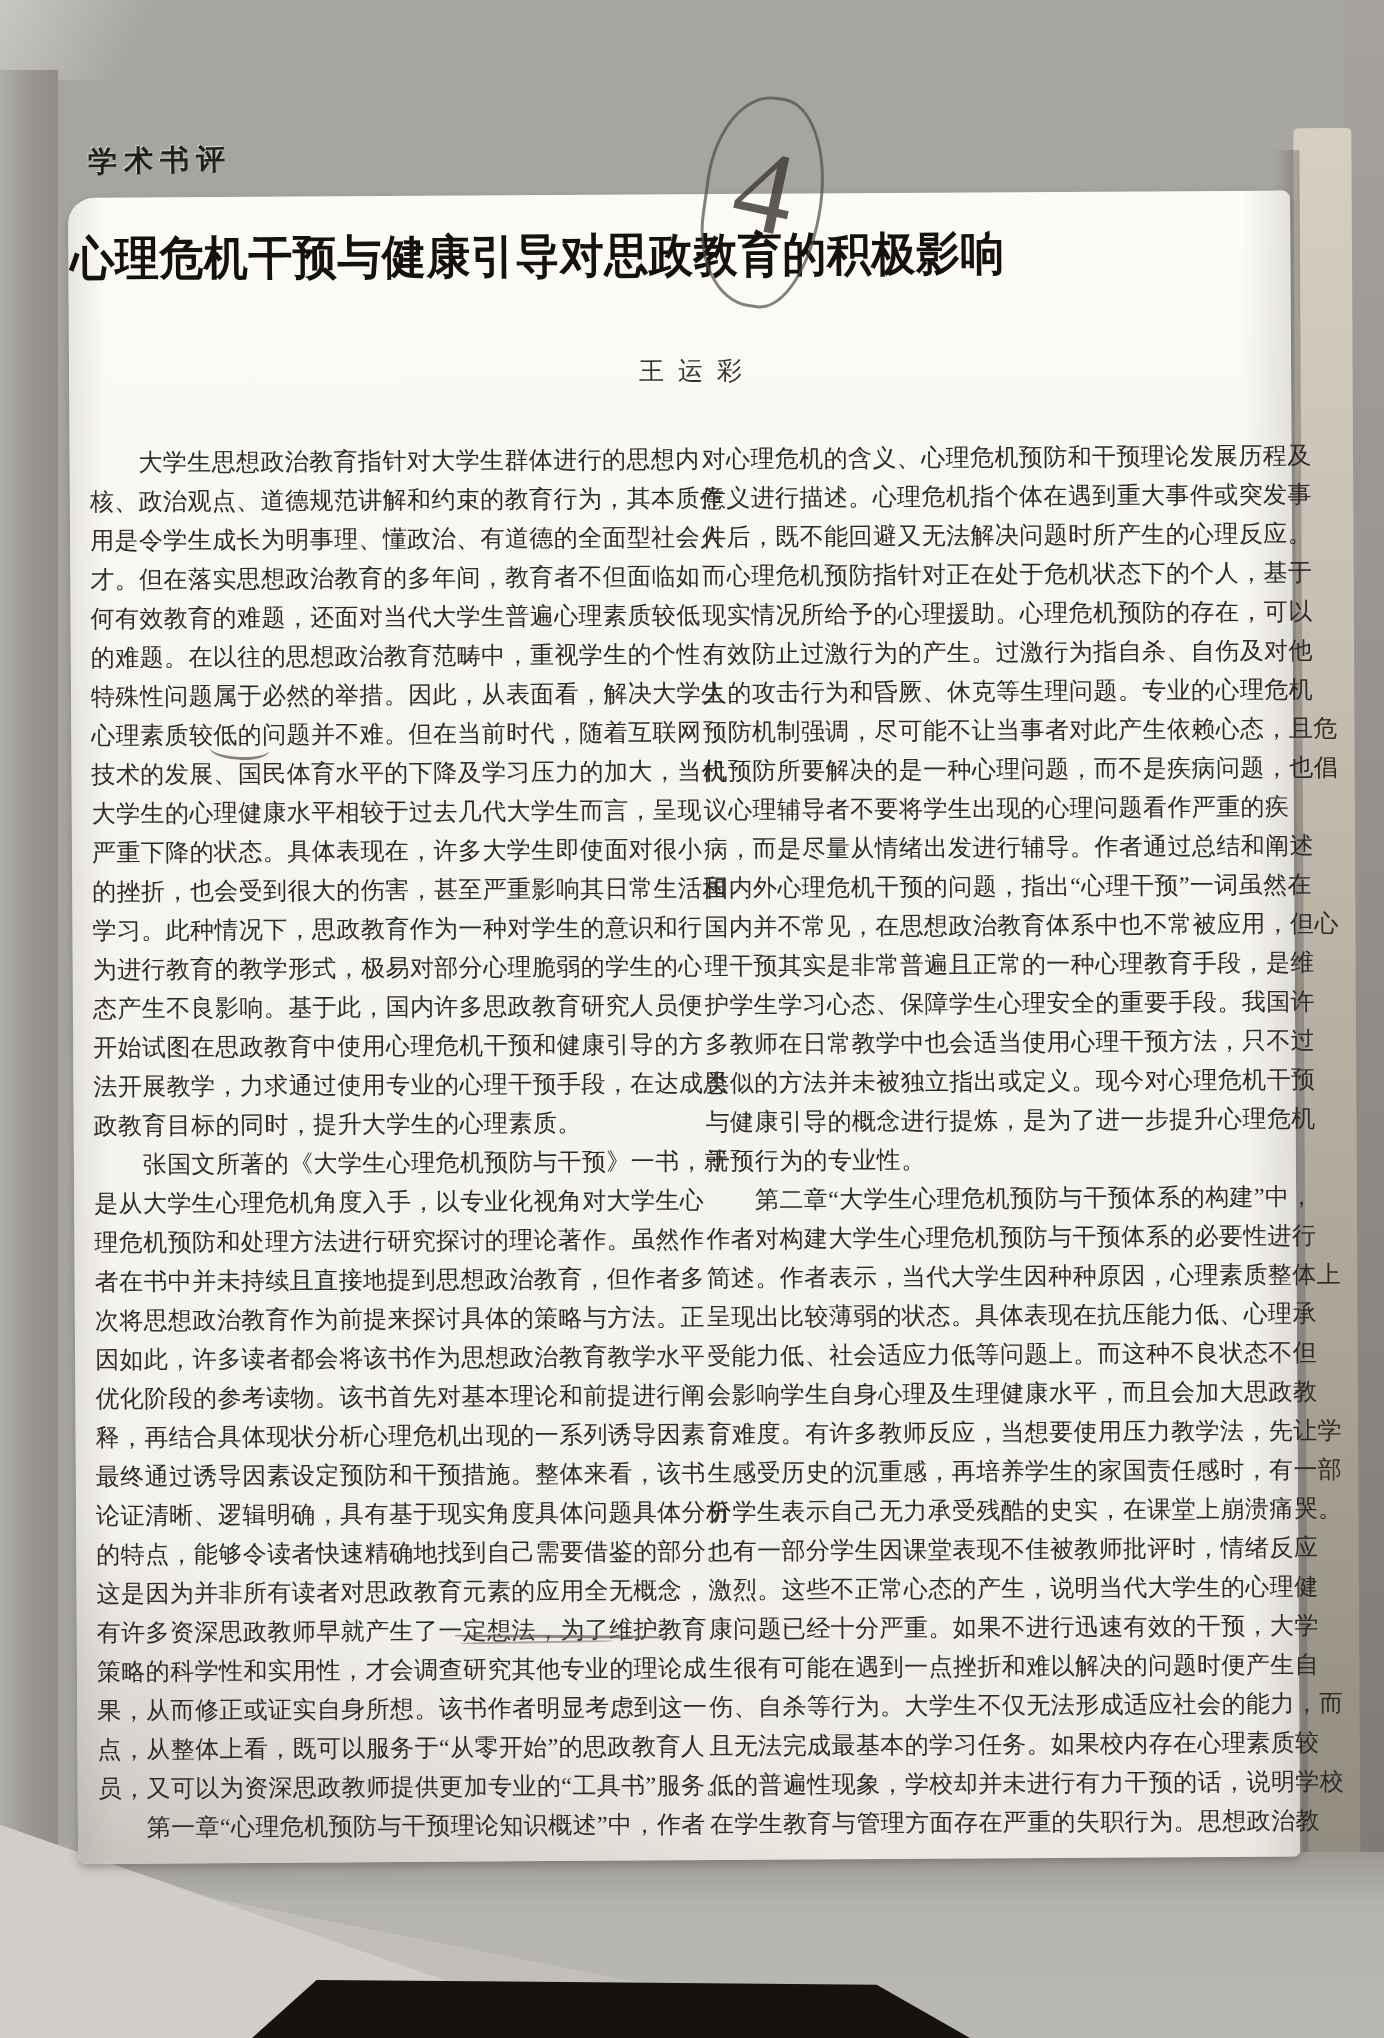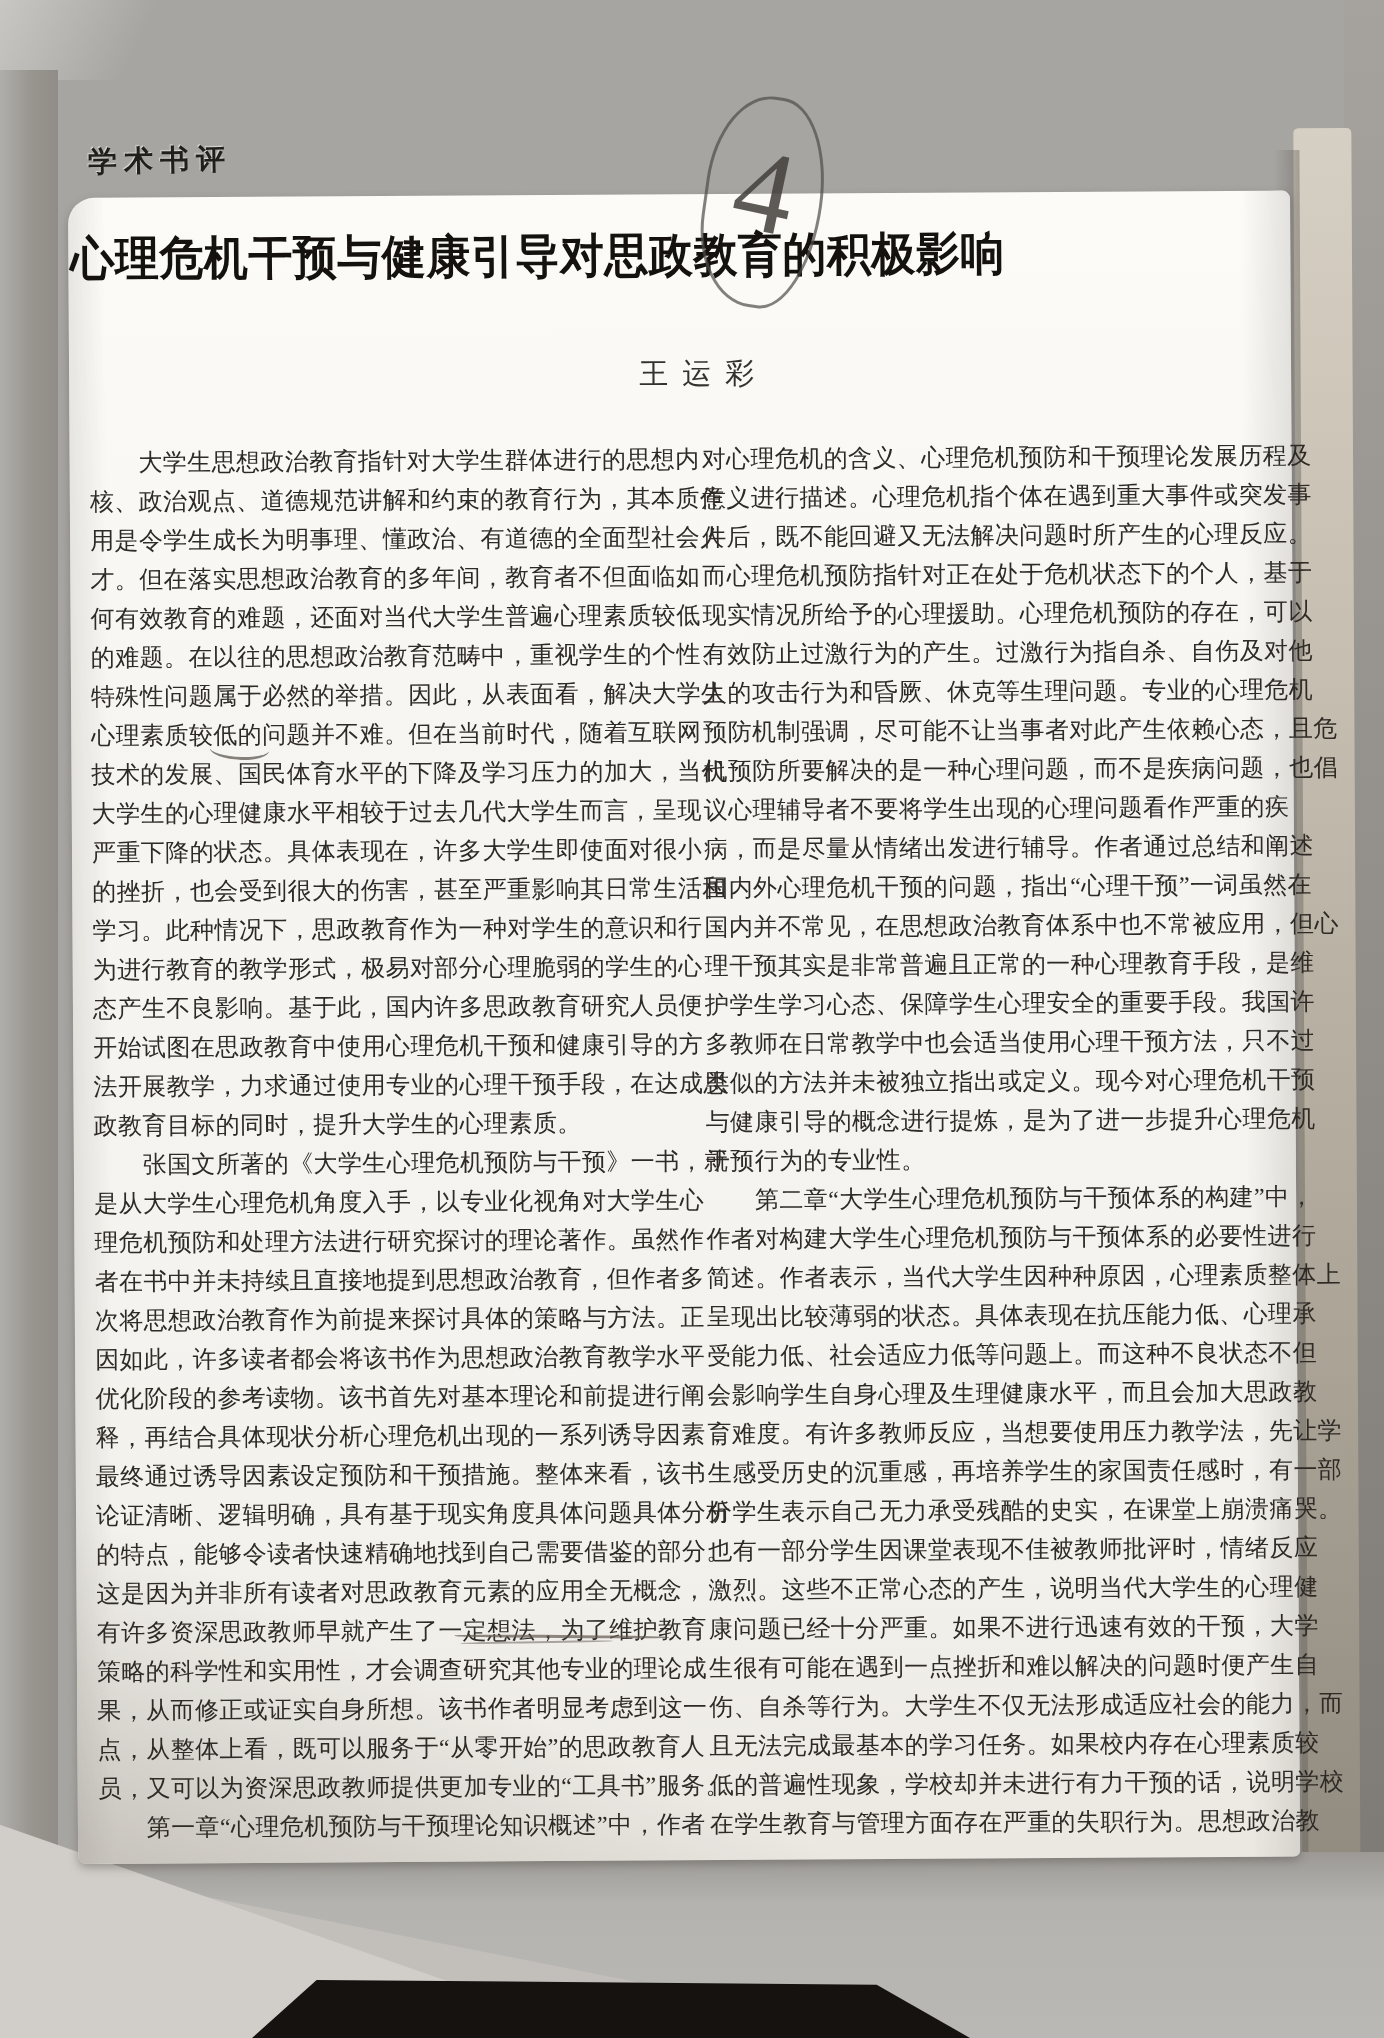--- a/index.html
+++ b/index.html
@@ -38,21 +38,21 @@
     box-shadow:0 4px 8px rgba(88,85,80,0.45); }
   .paper::before { content:''; position:absolute; inset:0; border-radius:inherit; pointer-events:none;
     background:
       linear-gradient(90deg, rgba(130,126,120,0.16) 0%, rgba(130,126,120,0) 3%),
       linear-gradient(270deg, rgba(130,126,120,0.2) 0%, rgba(130,126,120,0) 4%),
       linear-gradient(205deg, rgba(120,115,108,0) 84%, rgba(120,115,108,0.3) 99%); }
 
   .page-title { position:absolute; left:2px; top:32px; white-space:nowrap;
     font-family:"Liberation Sans","DejaVu Sans",sans-serif; font-weight:900;
     font-size:44px; letter-spacing:0.5px; color:#14110e; transform:scaleY(1.06); }
-  .author { position:absolute; left:570px; top:160px; font-size:29px;
+  .author { position:absolute; left:570px; top:160px; font-size:25px;
     letter-spacing:14px; color:#35312d; white-space:nowrap;text-align:right; }
 
   .col { position:absolute; top:246px; font-size:24px; line-height:39px; color:#2e2a26; }
   .col-left  { left:20px;  width:582px; }
   .col-right { left:632px; width:592px; }
   .bodyline { height:39px; white-space:pre; letter-spacing:0.4px; }
 
   
   .underline-low { position:absolute; left:138px; top:550px; width:60px; height:10px;
     border-bottom:3px solid rgba(95,88,80,0.75);

